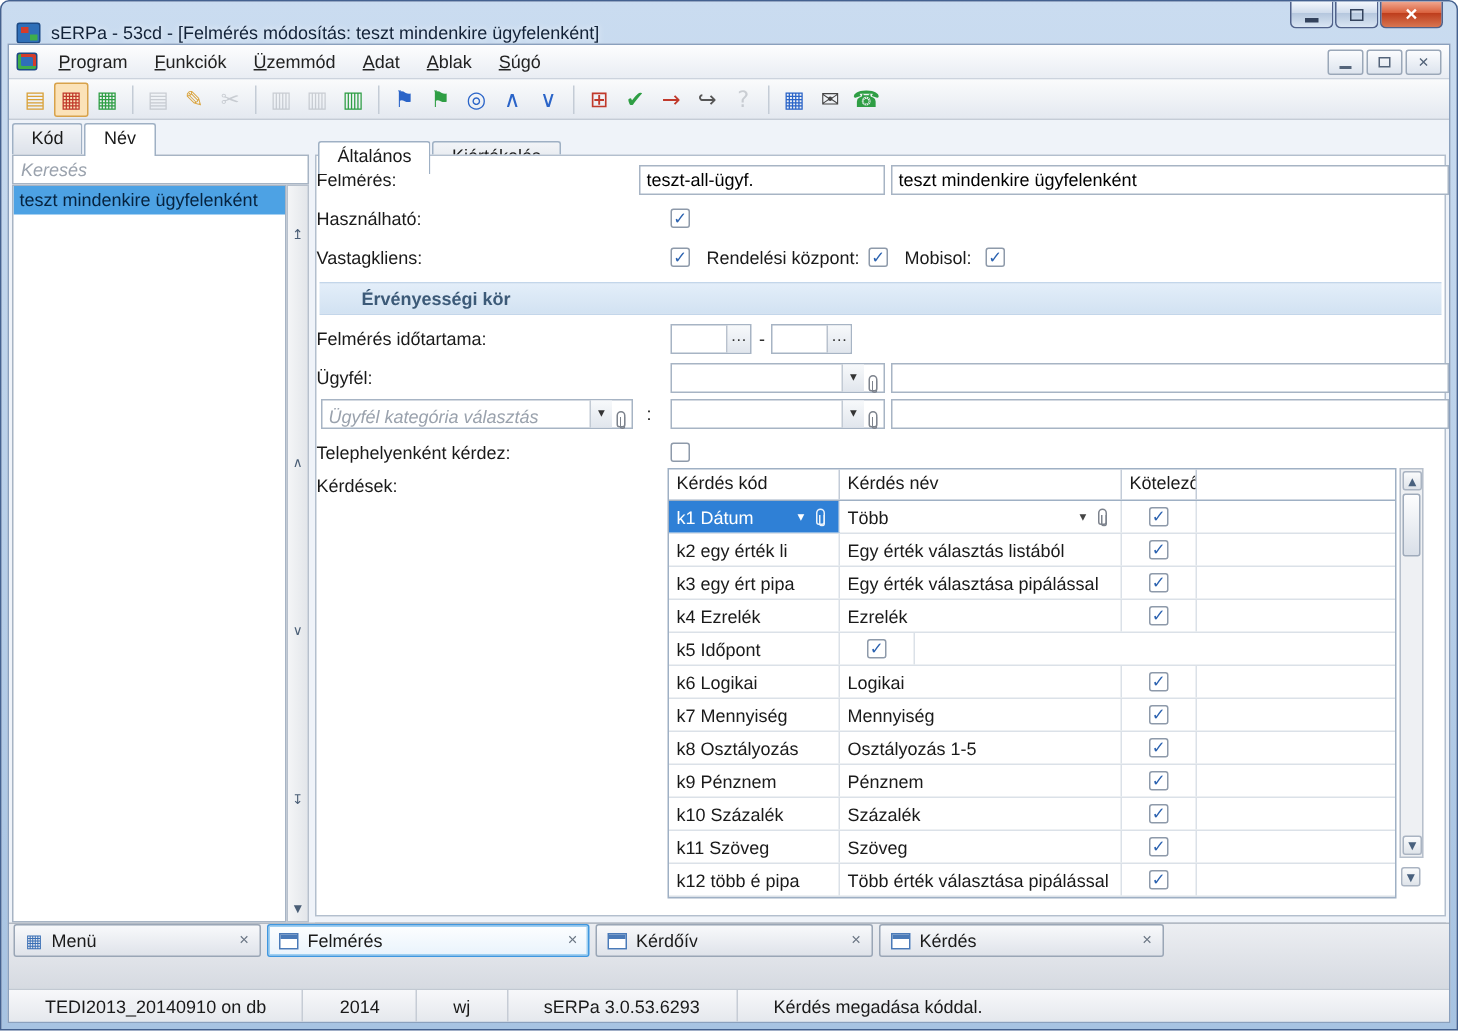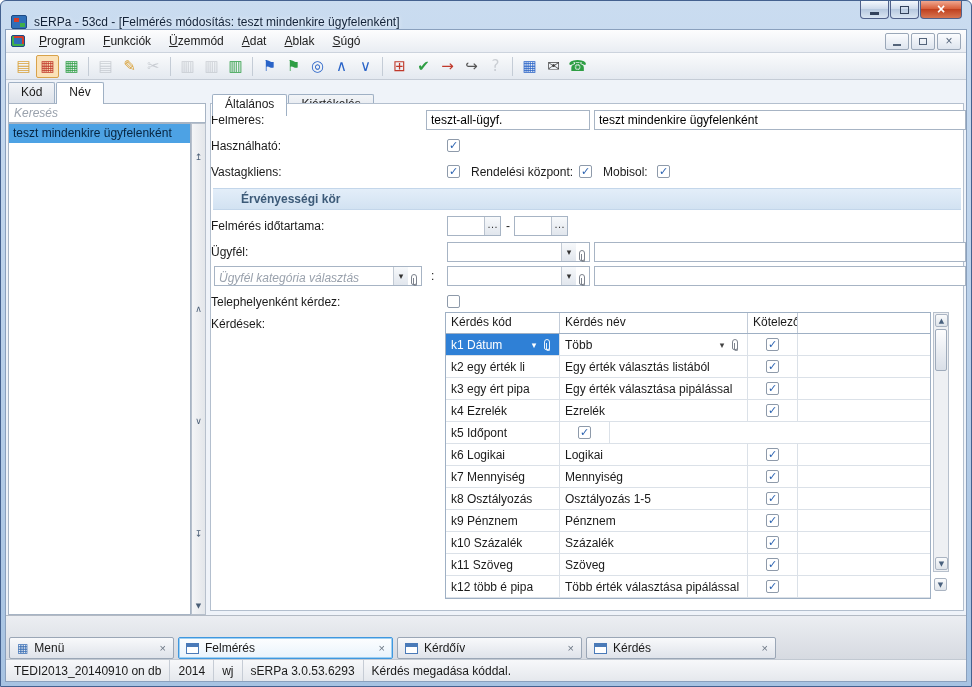--- a/index.html
+++ b/index.html
@@ -113,36 +113,36 @@
   .sel{background:#2f80d6;color:#fff}
   .dd{width:14px;display:flex;align-items:center;justify-content:center;flex:none}
   .dd::after{content:"▾";font-size:9px;color:#444;font-family:"DejaVu Sans",sans-serif}
   .sel .dd::after{color:#fff}
   .sel .clip{border-color:#eaf2fb}.sel .clip::after{border-color:#eaf2fb}
   .vsb{position:absolute;width:16px;background:#eef0f3;border:1px solid #b7c0cc}
   .hsb{position:absolute;left:0;right:0;bottom:0;height:16px;background:#eef0f3;border:1px solid #b7c0cc}
   .grip{position:absolute;top:3px;display:flex;gap:2px}
   .grip i{width:1px;height:9px;background:#8f9cab}
   
-  .tabbar{position:absolute;bottom:22px;left:0;right:0;height:44px;display:flex;align-items:flex-end;gap:4px;
+  .tabbar{position:absolute;bottom:22px;left:0;right:0;height:44px;display:flex;align-items:flex-start;gap:4px;
     padding:0 3px;background:linear-gradient(#eceef2,#d6dae1);border-top:1px solid #b3bac4}
   .btab{height:22px;display:flex;align-items:center;gap:6px;padding:0 7px;border:1px solid #9aa6b6;
     border-radius:2px;background:linear-gradient(#f8f9fb,#dfe3ea)}
   .btab.active{border-color:#3f97df;box-shadow:inset 0 0 0 1px #9fd0f2;background:linear-gradient(#fdfeff,#e9f3fc)}
   .btl{white-space:nowrap;overflow:hidden}
   .btab .x{margin-left:auto;color:#6b7684;font-size:11px;line-height:11px}
   .btab .x::after{content:"×"}
   .wicon{width:13px;height:11px;border:1px solid #4a7ab8;background:#fff;position:relative;flex:none}
   .wicon::before{content:"";position:absolute;top:0;left:0;right:0;height:3px;background:#4a7ab8}
   .gicon{flex:none;font-family:"DejaVu Sans",sans-serif}
   .gicon::after{content:"▦";color:#3a6fb5;font-size:12px}
   
   .statusbar{position:absolute;bottom:0;left:0;right:0;height:22px;display:flex;align-items:center;
     background:linear-gradient(#f7f8fa,#e5e8ed);border-top:1px solid #c2c9d2}
-  .seg{padding:0 8px;height:100%;display:flex;align-items:center;border-right:1px solid #c6ccd5;white-space:nowrap}
+  .seg{padding:0 24px;height:100%;display:flex;align-items:center;border-right:1px solid #c6ccd5;white-space:nowrap}
   .seg.last{border-right:none;flex:1}
 </style>
 </head>
 <body>
 
 <div class="win">
 
   <div class="titlebar">
     <span class="appico">
         <i class="q1"></i>

